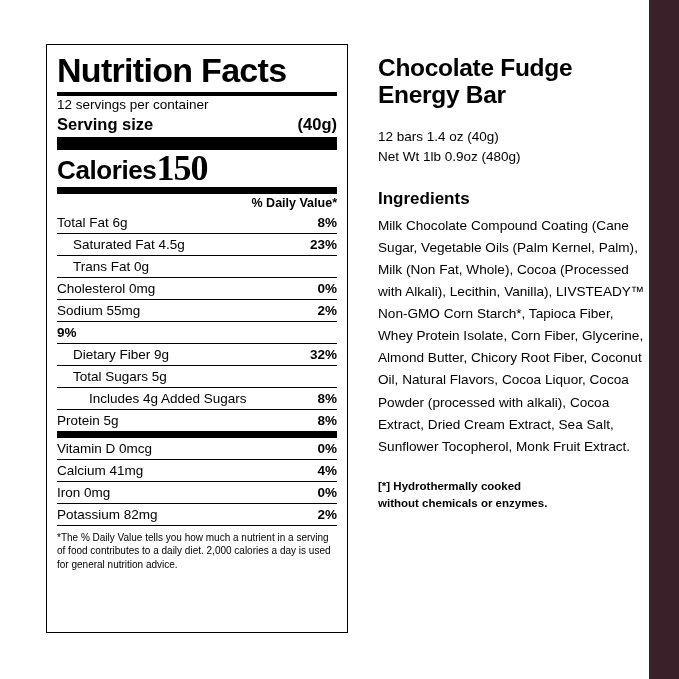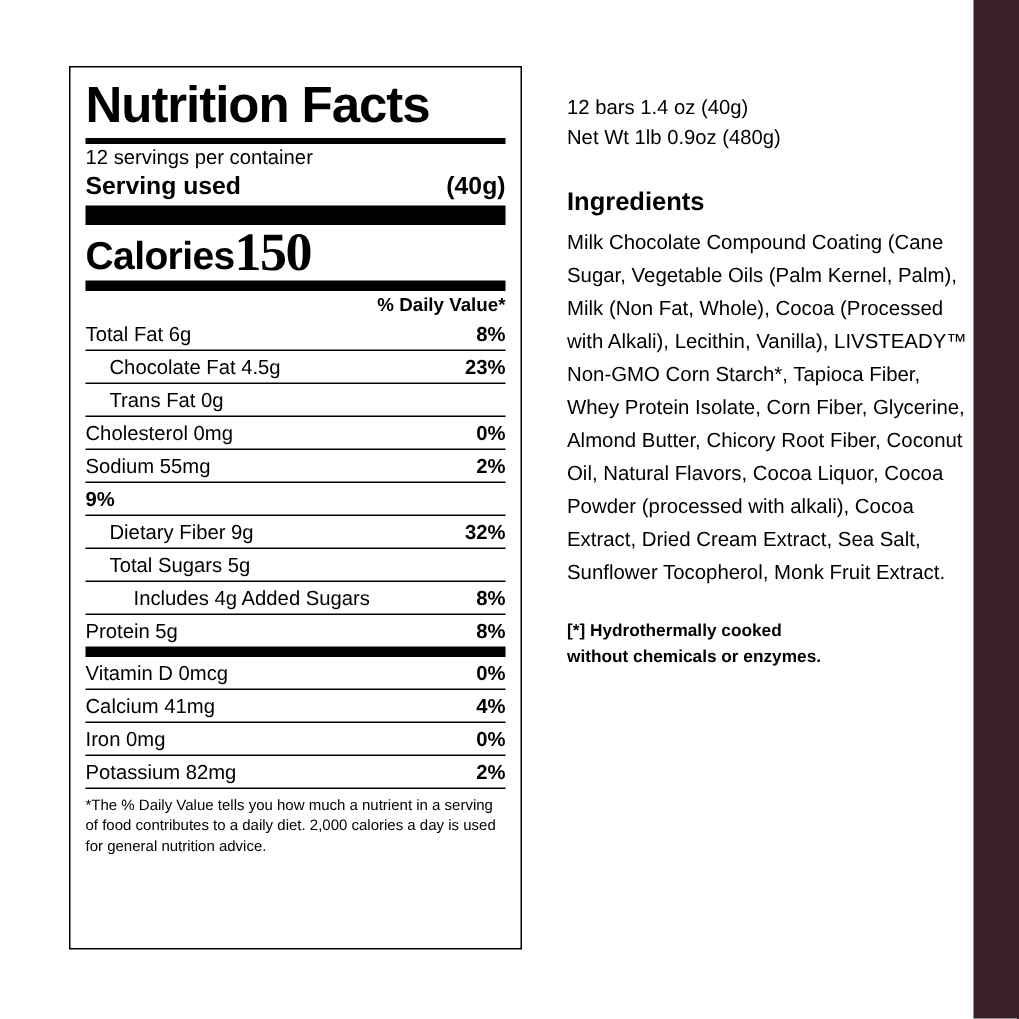--- a/index.html
+++ b/index.html
@@ -144,40 +144,40 @@
 
 <div class="edge-strip" style="background: rgb(58, 32, 40);"></div>
 
 <div class="page">
 
   <div class="nf-panel">
     <div class="nf-title">Nutrition Facts</div>
     <div class="rule-med"></div>
     <div class="nf-servings">12 servings per container</div>
     <div class="nf-serving-size">
-      <span>Serving used</span>
+      <span>Serving size</span>
       <span>(40g)</span>
     </div>
     <div class="rule-thick"></div>
 
     <div class="nf-cal-row">
       <span class="nf-cal-label">Calories</span>
       <span class="nf-cal-value">150</span>
     </div>
     <div class="rule-mid"></div>
 
     <div class="nf-dv-head">% Daily Value*</div>
 
     <div id="nf-rows">
         <div class="nf-line first">
           <span class="name bold">Total Fat 6g</span>
           <span class="dv">8%</span>
         </div>
         <div class="nf-line">
-          <span class="name indent1">Chocolate Fat 4.5g</span>
+          <span class="name indent1">Saturated Fat 4.5g</span>
           <span class="dv">23%</span>
         </div>
         <div class="nf-line">
           <span class="name indent1">Trans Fat 0g</span>
           <span class="dv"></span>
         </div>
         <div class="nf-line">
           <span class="name bold">Cholesterol 0mg</span>
           <span class="dv">0%</span>
         </div>
@@ -222,20 +222,21 @@
         <div class="nf-line">
           <span class="name">Potassium 82mg</span>
           <span class="dv">2%</span>
         </div>
       </div>
     <div class="rule-thin"></div>
     <div class="nf-footnote">*The % Daily Value tells you how much a nutrient in a serving of food contributes to a daily diet. 2,000 calories a day is used for general nutrition advice.</div>
   </div>
 
   <div class="info">
+    <div class="prod-title">Chocolate Fudge Energy Bar</div>
     <div class="prod-sub">
       <div>12 bars 1.4 oz (40g)</div>
       <div>Net Wt 1lb 0.9oz (480g)</div>
     </div>
     <div class="ing-head">Ingredients</div>
     <div class="ing-body">Milk Chocolate Compound Coating (Cane Sugar, Vegetable Oils (Palm Kernel, Palm), Milk (Non Fat, Whole), Cocoa (Processed with Alkali), Lecithin, Vanilla), LIVSTEADY™ Non-GMO Corn Starch*, Tapioca Fiber, Whey Protein Isolate, Corn Fiber, Glycerine, Almond Butter, Chicory Root Fiber, Coconut Oil, Natural Flavors, Cocoa Liquor, Cocoa Powder (processed with alkali), Cocoa Extract, Dried Cream Extract, Sea Salt, Sunflower Tocopherol, Monk Fruit Extract.</div>
     <div class="ing-note">
       <div>[*] Hydrothermally cooked</div>
       <div>without chemicals or enzymes.</div>
     </div>

